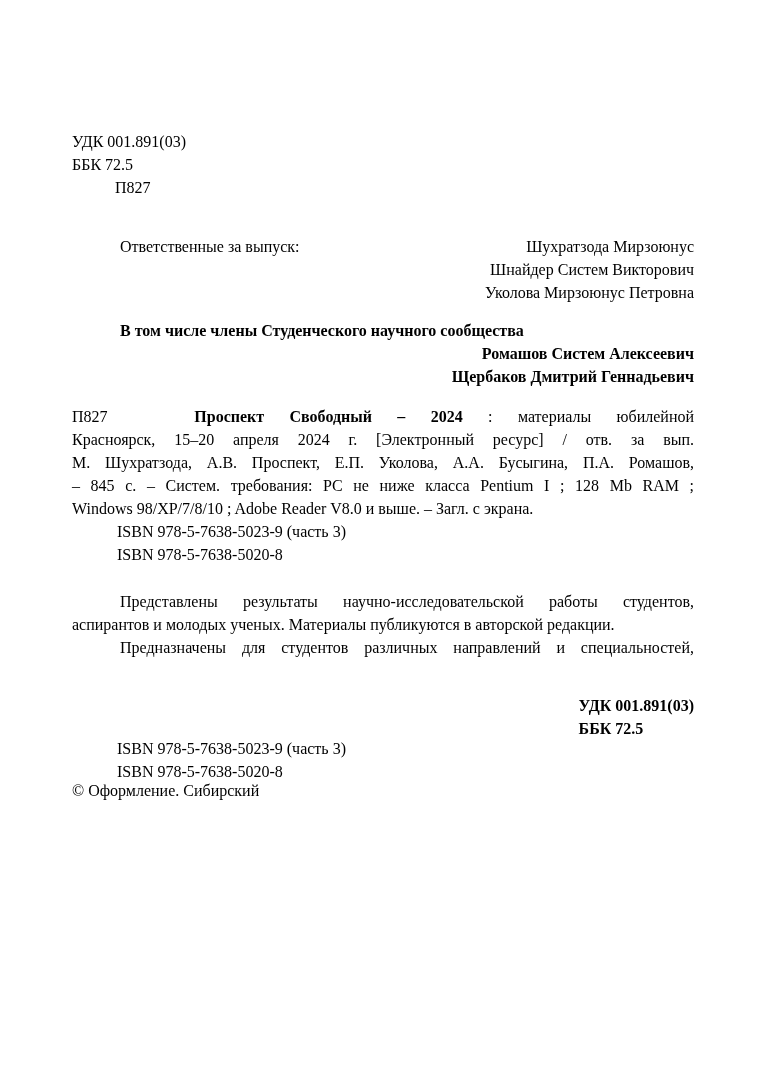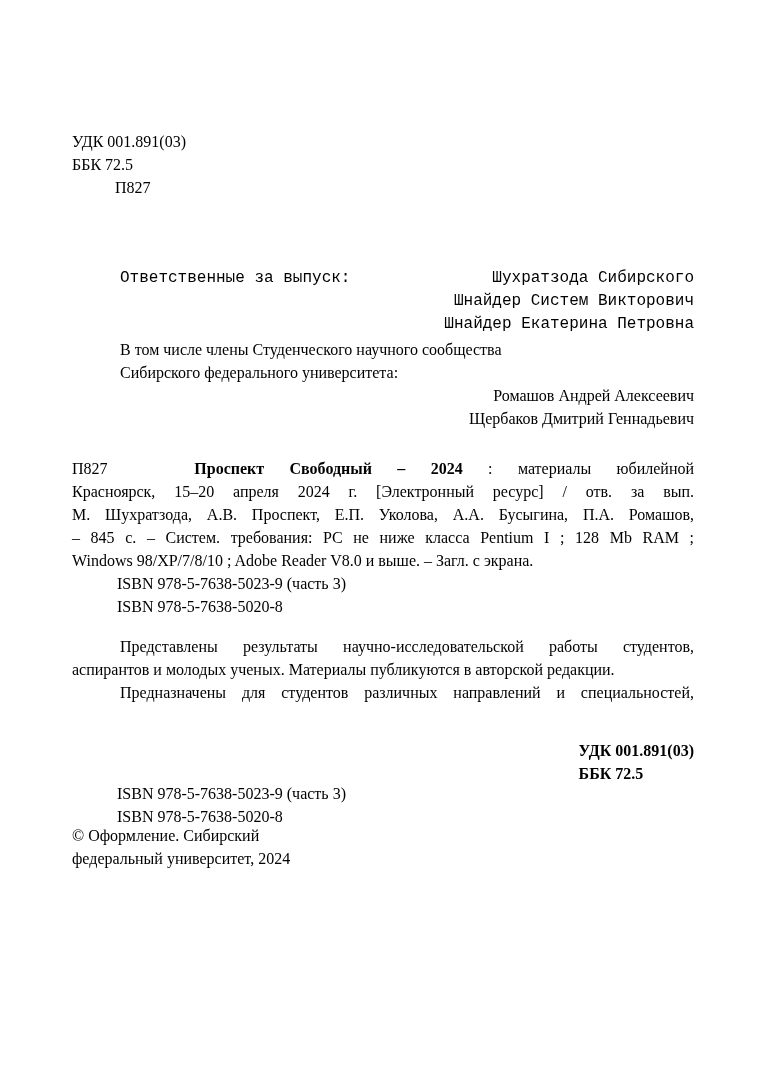--- a/index.html
+++ b/index.html
@@ -19,25 +19,25 @@
   .indent1    { padding-left: 48px; }
   .right      { text-align: right; }
   .row        { display: flex; justify-content: space-between; align-items: baseline; }
   .row .label { padding-left: 48px; white-space: nowrap; }
 
   .just { text-align: justify; text-align-last: justify; }
   .tab  { display: inline-block; width: 36px; }
 
   .bold { font-weight: bold; }
 
-  .sec-responsible { margin-top: 68px; font-family: Liberation Mono, monospace; }
-  .sec-society     { margin-top: 2px; }
-  .sec-bib         { margin-top: 27px; }
+  .sec-responsible { margin-top: 36px; }
+  .sec-society     { margin-top: 15px; font-weight: bold; }
+  .sec-bib         { margin-top: 17px; }
   .bib-isbn        { padding-left: 45px; }
-  .sec-abstract    { margin-top: 17px; }
+  .sec-abstract    { margin-top: 24px; }
 
   .sec-codes-bottom {
     margin-top: 35px;
     display: flex;
     justify-content: flex-end;
   }
   .sec-codes-bottom .inner { text-align: left; font-weight: bold; }
 
   .sec-isbn-bottom { margin-top: -3px; padding-left: 45px; }
   .sec-copyright   { margin-top: -4px; }
@@ -49,30 +49,29 @@
 
   <div class="sec-codes-top">
     <div>УДК 001.891(03)</div>
     <div>ББК 72.5</div>
     <div class="ind-code">П827</div>
   </div>
 
   <div class="sec-responsible">
     <div class="row">
       <span class="label">Ответственные за выпуск:</span>
-      <span>Шухратзода Сибирского</span>
+      <span>Шухратзода Мирзоюнус</span>
     </div>
     <div class="right">Шнайдер Систем Викторович</div>
-    <div class="right">Шнайдер Екатерина Петровна</div>
+    <div class="right">Уколова Мирзоюнус Петровна</div>
   </div>
 
   <div class="sec-society">
     <div class="indent1">В том числе члены Студенческого научного сообщества</div>
-    <div class="indent1">Сибирского федерального университета:</div>
-    <div class="right">Ромашов Андрей Алексеевич</div>
+    <div class="right">Ромашов Систем Алексеевич</div>
     <div class="right">Щербаков Дмитрий Геннадьевич</div>
   </div>
 
   <div class="sec-bib">
     <div class="just">
       <span>П827</span>
       <span class="tab"></span>
       <span class="bold">Проспект Свободный – 2024</span>
       <span>: материалы юбилейной</span>
     </div>
@@ -97,16 +96,15 @@
     </div>
   </div>
 
   <div class="sec-isbn-bottom">
     <div>ISBN 978-5-7638-5023-9 (часть 3)</div>
     <div>ISBN 978-5-7638-5020-8</div>
   </div>
 
   <div class="sec-copyright">
     <div>© Оформление. Сибирский</div>
-    <div>федеральный университет, 2024</div>
   </div>
 
 </div>
 
 </body></html>

